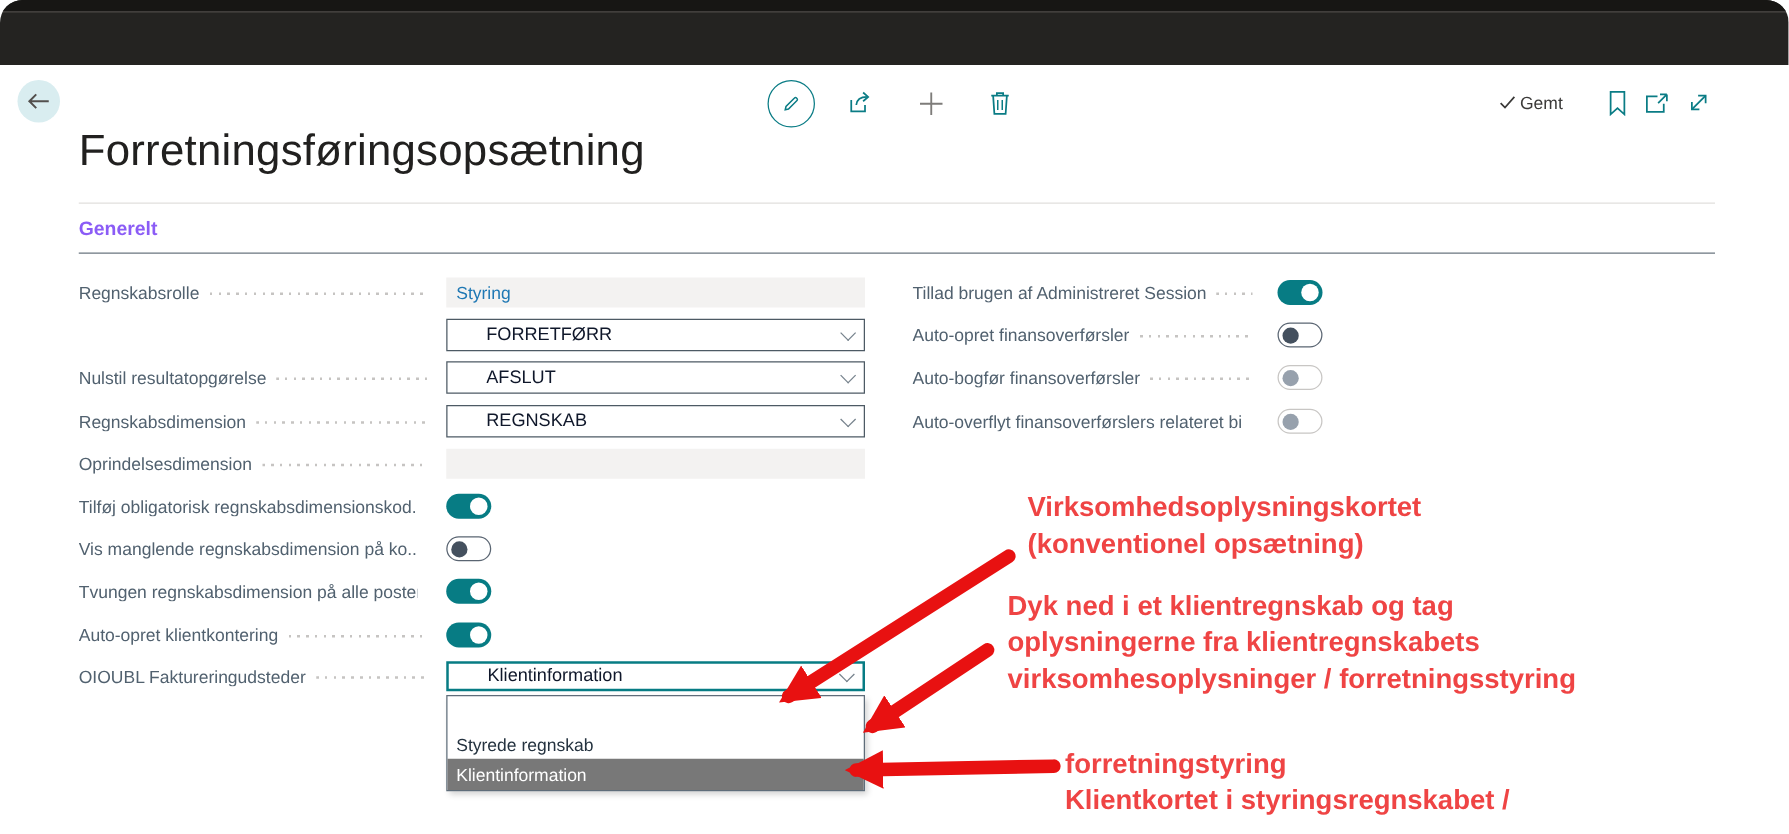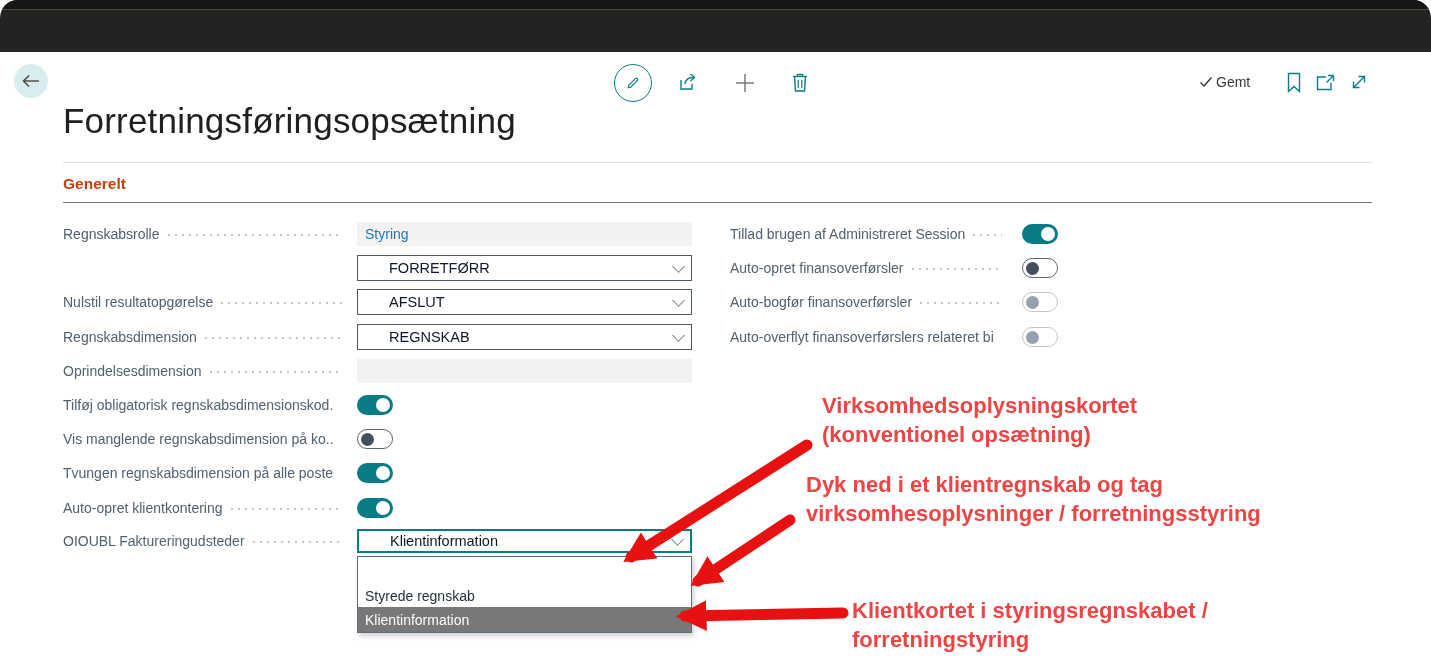--- a/index.html
+++ b/index.html
@@ -17,21 +17,21 @@
   .iconbtn{position:absolute;display:flex;align-items:center;justify-content:center;cursor:pointer;}
   .edit-circle{left:614px;top:64px;width:36px;height:36px;border-radius:50%;border:1px solid #0a7c85;}
   .saved{position:absolute;left:1199px;top:74px;display:flex;align-items:center;gap:3px;
          font-size:14px;color:#3b3a39;}
 
   
   .page-title{position:absolute;left:63px;top:101px;font-size:35px;font-weight:300;
               color:#21201f;letter-spacing:0.2px;white-space:nowrap;}
   .divider{position:absolute;left:63px;width:1309px;height:1px;background:#e1dfdd;}
   .d1{top:162px;}
-  .section-title{position:absolute;left:63px;top:175px;font-size:15.5px;font-weight:700;color:#c2410c;}
+  .section-title{position:absolute;left:63px;top:175px;font-size:15.5px;font-weight:700;color:#8b5cf6;}
   .d2{top:202px;background:#6b7680;}
 
   
   .row{position:absolute;display:flex;align-items:center;}
   .flabel{font-size:14px;color:#51616f;white-space:nowrap;overflow:hidden;}
   .leader{flex:1;height:2px;align-self:center;margin:2px 10px 0 8px;
           background-image:repeating-linear-gradient(to right,#c6c4c2 0 2px,transparent 2px 7px);}
   .rowL{left:63px;width:289px;height:24px;}
   .rowR{left:730px;width:282px;height:24px;}
 
@@ -259,25 +259,26 @@
   <div class="toggle" style="left:1022px;top:327px;" data-state="off-disabled">
       <span class="knob"></span>
     </div>
 
   <div class="note" style="left:822px;top:391px;">
     <div>Virksomhedsoplysningskortet</div>
     <div>(konventionel opsætning)</div>
   </div>
   <div class="note" style="left:806px;top:470px;">
     <div>Dyk ned i et klientregnskab og tag</div>
+    <div>oplysningerne fra klientregnskabets</div>
     <div>virksomhesoplysninger / forretningsstyring</div>
   </div>
   <div class="note" style="left:852px;top:596px;">
+    <div>forretningstyring</div>
     <div>Klientkortet i styringsregnskabet /</div>
-    <div>forretningstyring</div>
   </div>
 
   <svg class="arrows" width="1431" height="667" viewBox="0 0 1431 667">
     <defs>
       <marker id="ah" viewBox="0 0 10 10" refX="7" refY="5" markerWidth="2.8" markerHeight="2.8" orient="auto" markerUnits="strokeWidth">
         <path d="M0,0 L10,5 L0,10 Z" fill="#e81111"></path>
       </marker>
     </defs>
     <line x1="807" y1="445" x2="631" y2="557" stroke="#e81111" stroke-width="11" stroke-linecap="round" marker-end="url(#ah)"></line>
     <line x1="790" y1="520" x2="698" y2="581" stroke="#e81111" stroke-width="11" stroke-linecap="round" marker-end="url(#ah)"></line>

